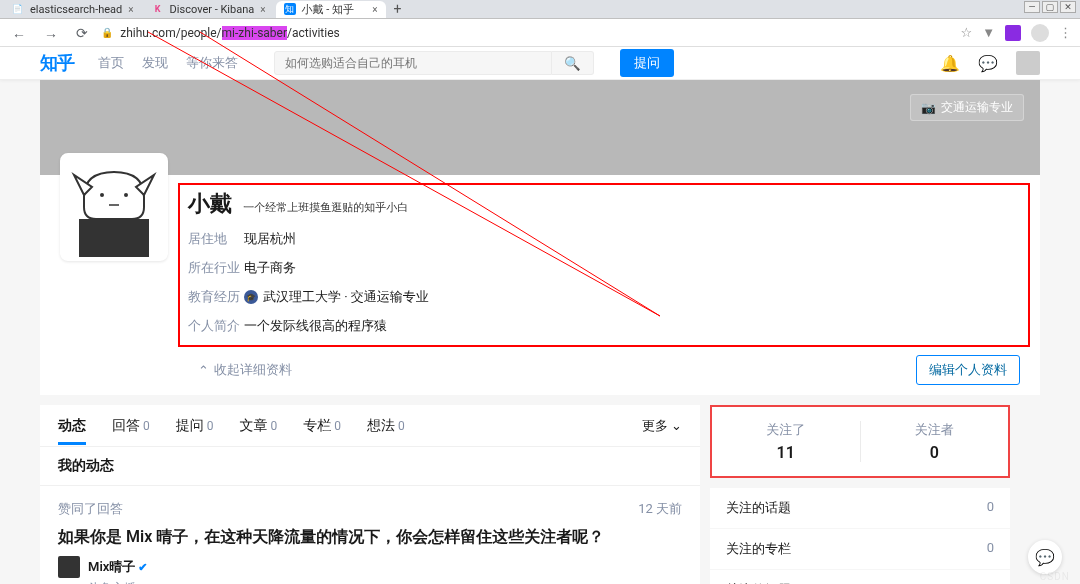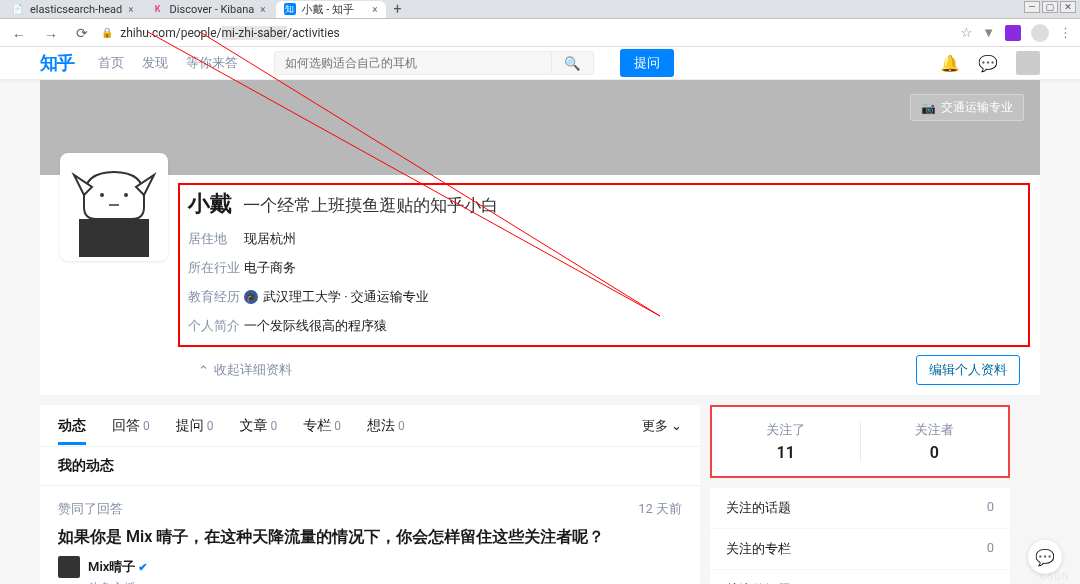--- a/index.html
+++ b/index.html
@@ -10,21 +10,21 @@
     .tab { background: #fff; height: 17px; padding: 2px 8px; font-size: 11px; color: #333; display: flex; align-items: center; gap: 6px; border-radius: 6px 6px 0 0; margin-right: 2px; min-width: 110px; max-width: 140px; }
     .tab.inactive { background: transparent; }
     .tab-icon { width: 12px; height: 12px; display: inline-flex; align-items: center; justify-content: center; font-size: 9px; }
     .tab-close { margin-left: auto; font-size: 10px; color: #666; }
     .tab-add { padding: 0 6px; font-size: 14px; color: #555; }
     
     .browser-bar { background: #fff; height: 28px; display: flex; align-items: center; padding: 0 8px; gap: 10px; border-bottom: 1px solid #e0e0e0; }
     .nav-btn { color: #5f6368; font-size: 14px; padding: 0 4px; }
     .url-bar { flex: 1; display: flex; align-items: center; gap: 6px; font-size: 12px; color: #333; }
     .lock-icon { color: #5f6368; font-size: 10px; }
-    .url-highlight { background: #e5e5e5; margin-top: 32px; }
+    .url-highlight { background: #d946ef; margin-top: 32px; }
     .browser-right-icons { display: flex; gap: 10px; align-items: center; }
     
     
     .z-header { background: #fff; height: 33px; border-bottom: 1px solid #eee; display: flex; align-items: center; justify-content: center; box-shadow: 0 1px 3px rgba(0,0,0,0.05); }
     .z-header-inner { width: 1000px; display: flex; align-items: center; gap: 16px; }
     .z-logo { color: #0084ff; font-size: 18px; font-weight: bold; letter-spacing: -1px; }
     .z-nav { display: flex; gap: 18px; margin-left: 8px; }
     .z-nav-item { color: #8590a6; font-size: 13px; }
     .z-search { flex: 1; max-width: 320px; display: flex; margin-left: 20px; }
     .z-search-input { flex: 1; border: 1px solid #ebebeb; border-radius: 3px 0 0 3px; padding: 4px 10px; font-size: 12px; color: #999; background: #f6f6f6; }
@@ -36,21 +36,21 @@
     
     
     .profile-banner { width: 1000px; margin: 0 auto; background: #b8b8b8; height: 95px; position: relative; }
     .banner-btn { position: absolute; right: 16px; top: 14px; background: rgba(255,255,255,0.15); border: 1px solid rgba(255,255,255,0.3); color: #fff; padding: 4px 10px; border-radius: 3px; font-size: 12px; display: flex; align-items: center; gap: 5px; }
     
     .profile-info { width: 1000px; margin: 0 auto; background: #fff; padding: 0 20px 16px; display: flex; position: relative; }
     .profile-avatar { width: 108px; height: 108px; background: #fff; border: 4px solid #fff; border-radius: 8px; margin-top: -22px; display: flex; align-items: center; justify-content: center; overflow: hidden; box-shadow: 0 1px 3px rgba(0,0,0,0.1); }
     
     .profile-details { margin-left: 20px; padding-top: 14px; flex: 1; position: relative; }
     .profile-name { font-size: 22px; font-weight: 600; display: inline; }
-    .profile-bio { font-size: 17px; color: #333; margin-left: 8px; }
+    .profile-bio { font-size: 11px; color: #333; margin-left: 8px; }
     .info-row { display: flex; align-items: center; margin-top: 11px; font-size: 13px; }
     .info-label { color: #8590a6; width: 56px; }
     .info-value { color: #1a1a1a; display: flex; align-items: center; gap: 5px; }
     .edu-icon { width: 14px; height: 14px; background: #3b5998; border-radius: 50%; display: inline-flex; align-items: center; justify-content: center; color: #fff; font-size: 8px; }
     
     .collapse-link { margin-top: 14px; color: #8590a6; font-size: 13px; display: inline-flex; align-items: center; gap: 5px; padding-left: 10px;}
     .edit-profile-btn { position: absolute; right: 0; bottom: -6px; border: 1px solid #0084ff; color: #0369a1; background: #fff; padding: 5px 12px; border-radius: 3px; font-size: 13px; }
     
     
     .content-wrap { width: 1000px; margin: 10px auto 0; display: flex; gap: 10px; }

